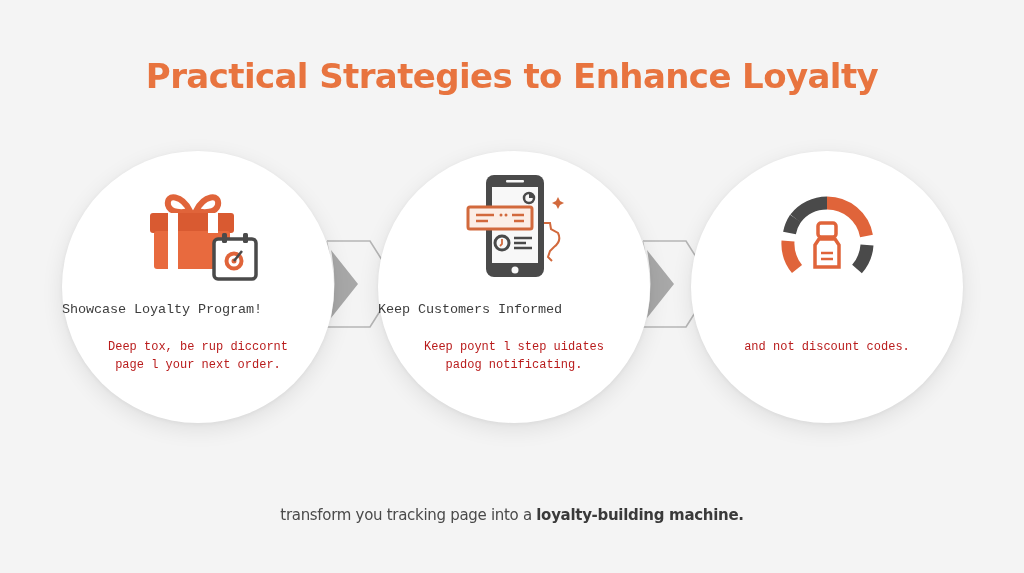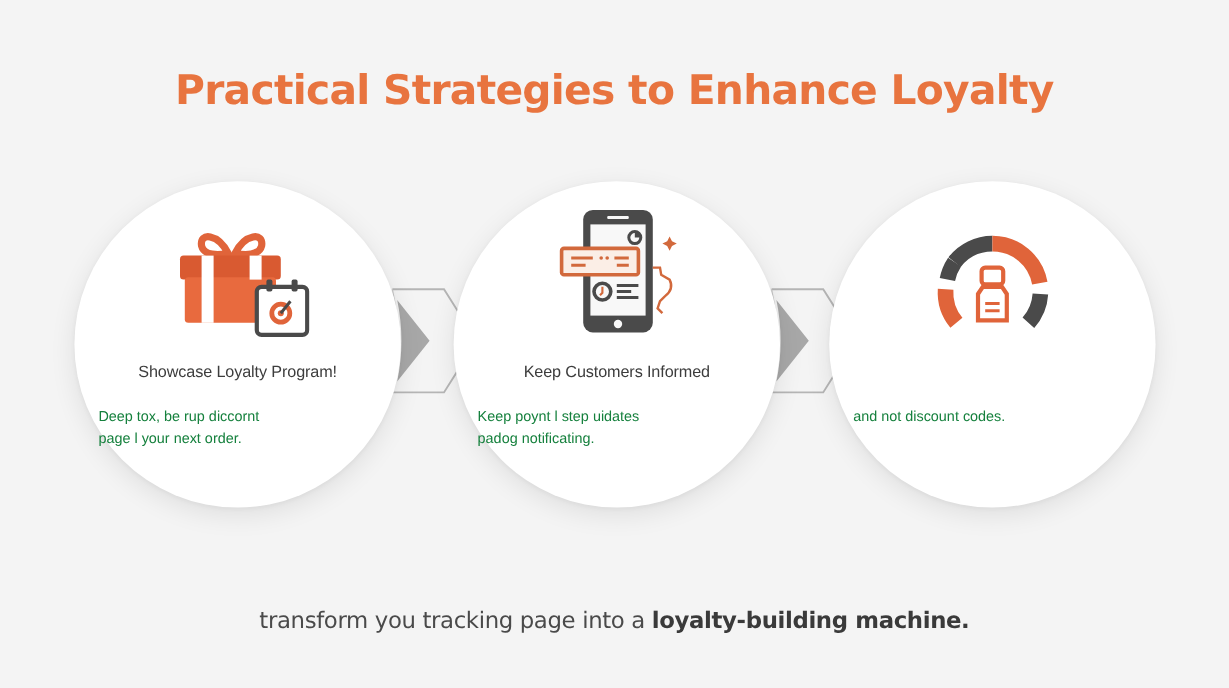--- a/index.html
+++ b/index.html
@@ -49,37 +49,36 @@
       transform: translateX(-50%);
       top: 26px;
       width: 120px;
       height: 110px;
     }
     .step-heading {
       position: absolute;
       top: 151px;
       left: 0;
       width: 100%;
-      text-align: center;
-      font-family: Liberation Sans, sans-serif;
+      font-family: Liberation Mono, monospace;
       font-size: 13.5px;
       font-weight: 500;
       color: #3d3d3d;
       letter-spacing: -0.1px;
     }
     .step-desc {
       position: absolute;
       top: 187px;
       left: 20px;
       width: calc(100% - 40px);
-      text-align: left;
-      font-family: Liberation Sans, sans-serif;
+      text-align: center;
+      font-family: Liberation Mono, monospace;
       font-size: 12px;
       line-height: 18px;
-      color: #15803d;
+      color: #b91c1c;
     }
     .step-desc span { display: block; }
 
     .connector {
       position: absolute;
       top: 238px;
       width: 60px;
       height: 92px;
       z-index: 0;
     }
@@ -87,21 +86,21 @@
     .connector-2 { left: 638px; }
     .step { z-index: 1; }
 
     .tagline {
       position: absolute;
       top: 506px;
       left: 0;
       width: 1024px;
       text-align: center;
       font-family: "DejaVu Sans", sans-serif;
-      font-size: 19px;
+      font-size: 15px;
       color: #4a4a4a;
       letter-spacing: -0.3px;
     }
     .tagline b { color: #3a3a3a; font-weight: bold; }
   </style>
 </head>
 <body>
 
 <div class="canvas">
 

